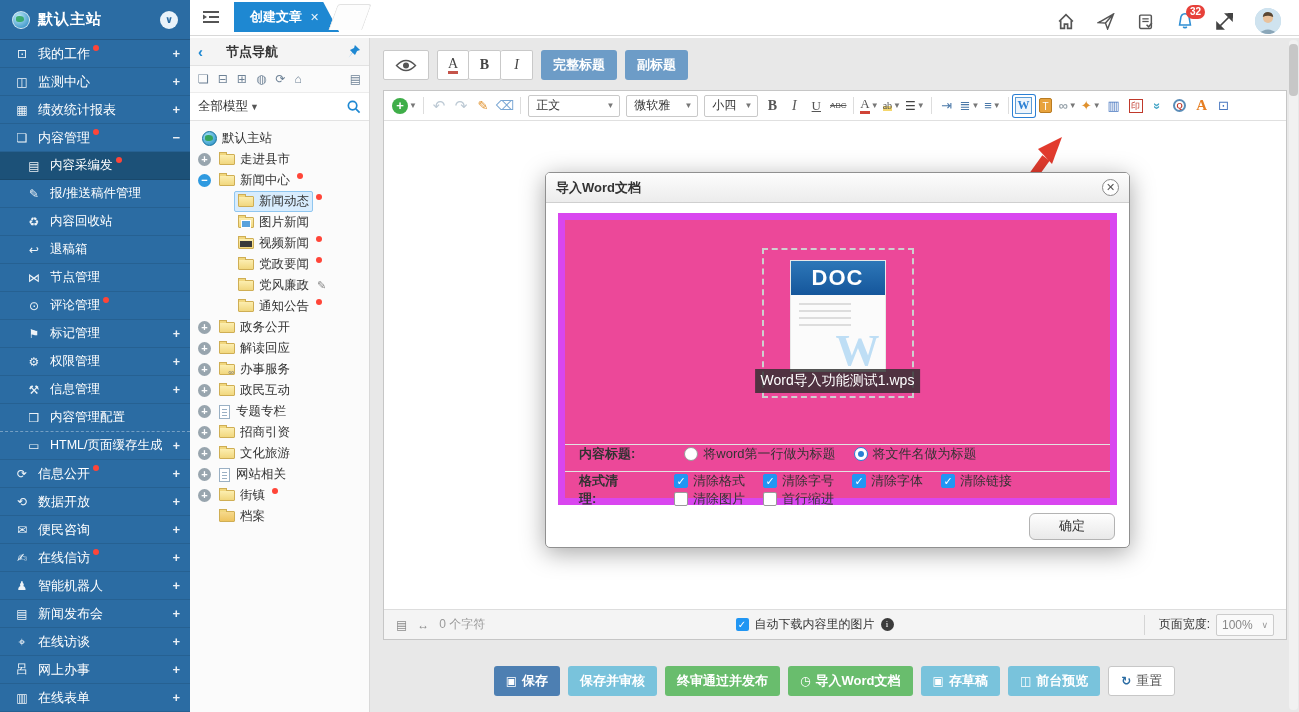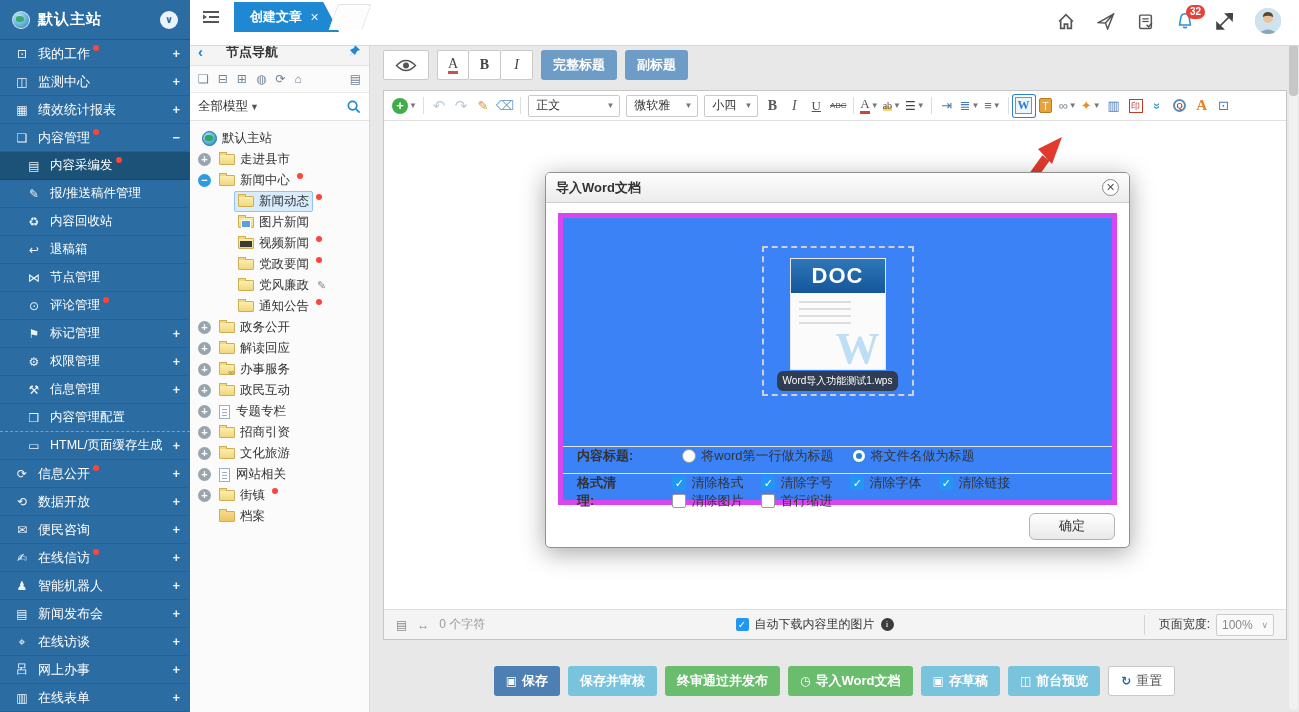--- a/index.html
+++ b/index.html
@@ -21,21 +21,21 @@
        cursor:pointer;font-size:13px;white-space:nowrap;}
   .sb-item.child{padding-left:26px;font-size:12.5px;}
   .sb-item.active{background:#1c5178;}
   .sb-item.dashed{border-bottom:1px dashed rgba(255,255,255,.35);}
   .sb-ic{width:16px;margin-right:8px;font-size:12px;text-align:center;opacity:.92;flex:none;}
   .sb-label{overflow:hidden;text-overflow:ellipsis;}
   .dot{width:6px;height:6px;background:#ff4538;border-radius:50%;margin:-12px 0 0 3px;flex:none;}
   .sb-expand{margin-left:auto;opacity:.9;font-weight:bold;}
 
   
-  #tabstrip{position:absolute;left:190px;top:0;right:0;height:46px;background:#fff;border-bottom:1px solid #d8d8d8;
+  #tabstrip{position:absolute;left:190px;top:0;right:0;height:36px;background:#fff;border-bottom:1px solid #d8d8d8;
        display:flex;align-items:flex-start;z-index:5;}
   .hamburger{margin:9px 14px 0 12px;cursor:pointer;flex:none;}
   .tab{margin-top:2px;height:30px;background:#1e88d2;color:#fff;font-weight:bold;display:flex;align-items:center;
        padding:0 20px 0 16px;clip-path:polygon(0 0,calc(100% - 16px) 0,100% 100%,0 100%);cursor:pointer;}
   .tab .x{margin-left:8px;font-weight:normal;font-size:11px;opacity:.9;cursor:pointer;}
   .ghost-tab{margin:4px 0 0 -6px;width:34px;height:26px;border:1px solid #e2e2e2;border-bottom:none;
        border-radius:3px 3px 0 0;transform:skewX(-20deg);background:#fdfdfd;}
   .top-icons{margin-left:auto;display:flex;align-items:center;gap:22px;padding:8px 18px 0 0;}
   .ti{position:relative;cursor:pointer;display:inline-flex;}
   .badge{position:absolute;top:-7px;left:10px;background:#e7413a;color:#fff;font-size:10px;line-height:14px;
@@ -159,33 +159,33 @@
   .anno-arrow{position:absolute;left:634px;top:42px;z-index:40;pointer-events:none;}
 
   
   #modal{position:absolute;left:545px;top:172px;width:585px;background:#fff;border:1px solid #909090;border-radius:5px;
        box-shadow:0 5px 24px rgba(0,0,0,.35);z-index:60;overflow:hidden;}
   .m-title{height:30px;background:linear-gradient(#fdfdfd,#ececec);border-bottom:1px solid #cfcfcf;display:flex;
        align-items:center;padding:0 10px;font-weight:bold;font-size:13px;color:#333;}
   .m-close{margin-left:auto;width:17px;height:17px;border:1px solid #8a8a8a;border-radius:50%;color:#555;font-size:11px;
        line-height:14px;text-align:center;cursor:pointer;background:#fff;font-weight:bold;}
   .m-body{padding:10px 12px 0;}
-  .inner{border:5px solid #d946ef;height:292px;position:relative;background:#3b82f6;}
+  .inner{border:7px solid #d946ef;height:292px;position:relative;background:#ec4899;}
   .dropzone{position:absolute;left:50%;top:28px;transform:translateX(-50%);width:152px;height:150px;border:2px dashed #cfcfcf;}
   .docicon{position:absolute;left:50%;top:10px;transform:translateX(-50%);width:96px;height:112px;background:#fbfbfb;
        border:1px solid #e8e8e8;}
   .doc-head{height:34px;background:linear-gradient(#2d77b8,#15569b);color:#fff;font-size:22px;font-weight:bold;
        text-align:center;line-height:34px;letter-spacing:1px;}
   .doc-body{position:relative;height:76px;}
   .doc-body::before{content:"";position:absolute;left:8px;top:8px;width:52px;height:2px;background:#ddd;
        box-shadow:0 7px 0 #ddd,0 14px 0 #ddd,0 21px 0 #ddd;}
   .doc-w{position:absolute;right:5px;bottom:-2px;font-size:44px;font-weight:bold;color:#bedef5;
        font-family:"Liberation Serif",serif;line-height:1;}
   .filelabel{position:absolute;left:50%;bottom:3px;transform:translateX(-50%);background:rgba(45,45,45,.82);color:#fff;
-       font-size:10px;padding:3px 6px;white-space:nowrap;border-radius:6px;}
+       font-size:14px;padding:3px 6px;white-space:nowrap;}
   .opt-row{position:absolute;left:0;right:0;height:27px;border-top:1px solid #e3e3e3;display:flex;align-items:flex-start;
        padding-left:14px;font-size:13px;color:#333;gap:37px;}
   .opt-row.r1{bottom:27px;} .opt-row.r2{bottom:0;}
   .opt-label{font-weight:bold;margin-right:12px;}
   .opt-item{display:inline-flex;align-items:center;margin-right:18px;cursor:pointer;}
   .radio{width:14px;height:14px;border:1px solid #9a9a9a;border-radius:50%;margin-right:5px;position:relative;background:#fff;flex:none;}
   .radio.checked{border-color:#2a7fd4;}
   .radio.checked::after{content:"";position:absolute;left:3px;top:3px;right:3px;bottom:3px;background:#2a7fd4;border-radius:50%;}
   .cb{width:14px;height:14px;border-radius:2px;margin-right:5px;border:1px solid #9a9a9a;background:#fff;font-size:11px;
        line-height:13px;text-align:center;color:#fff;flex:none;}

